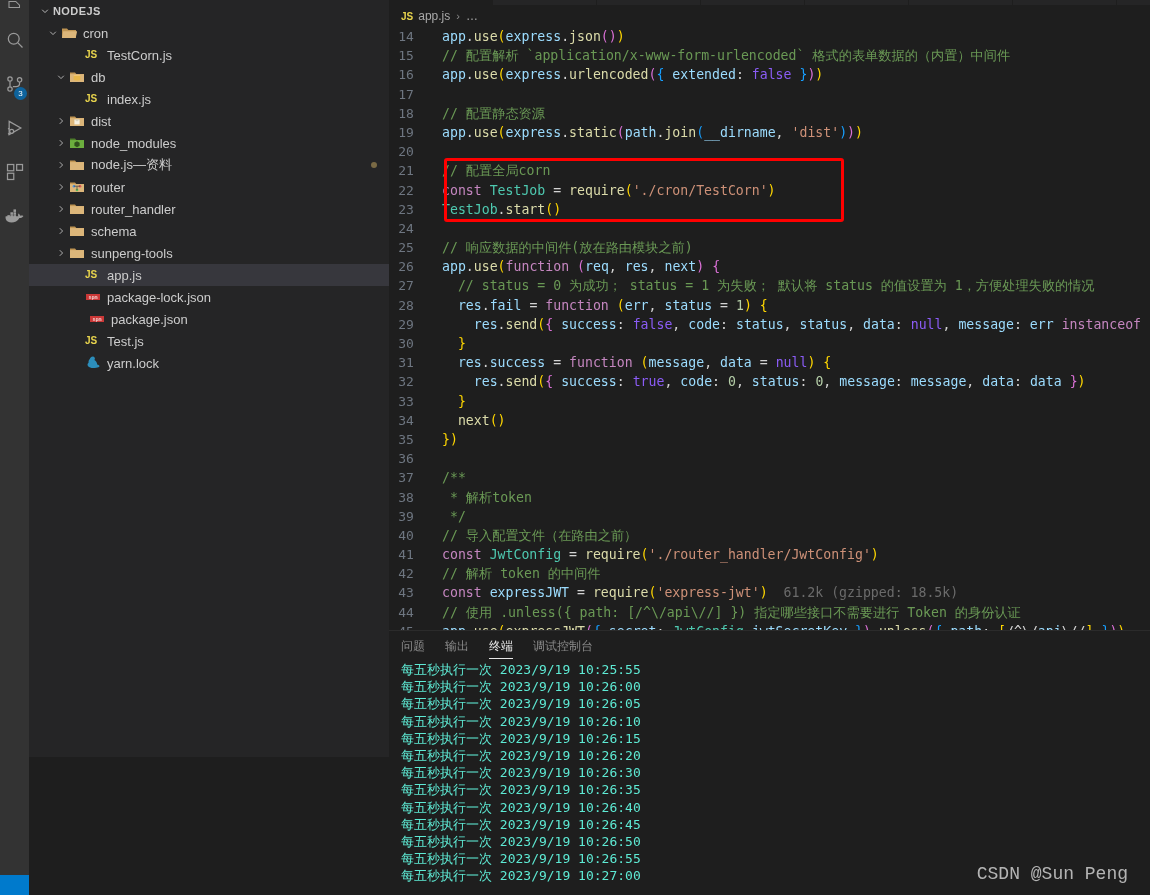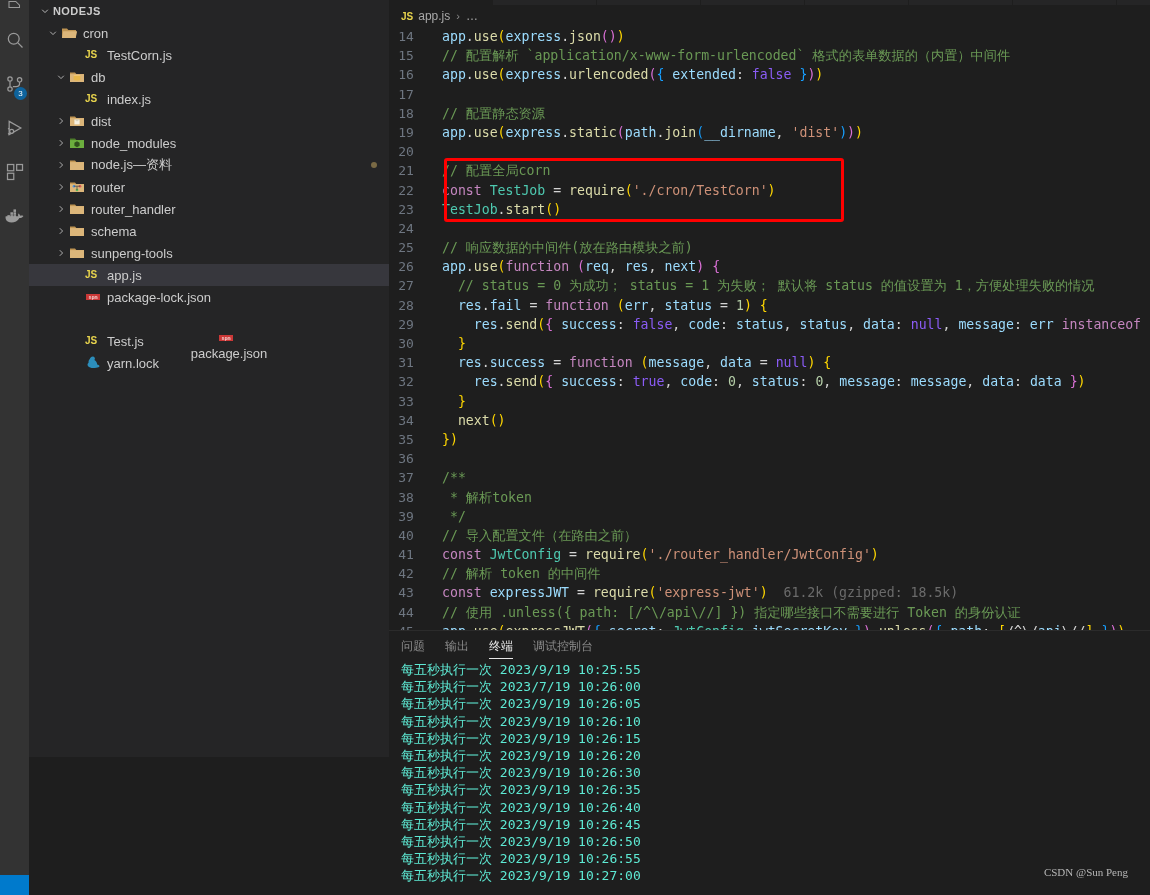--- a/index.html
+++ b/index.html
@@ -130,23 +130,23 @@
     height: 1px; background: #e7e7e7;
   }
   .terminal {
     flex: 1 1 auto; overflow: hidden; padding-left: 12px;
     font-family: "DejaVu Sans Mono", "Liberation Mono", monospace;
     font-size: 13px; line-height: 17.2px; color: #5eead4;
   }
   .term-line { white-space: pre; height: 17.2px; }
 
   .watermark {
-    position: absolute; right: 22px; bottom: 17px;
-    color: #cfcfcf; font-size: 11px; opacity: .85;
-    font-family: Liberation Serif, serif;
+    position: absolute; right: 22px; bottom: 11px;
+    color: #cfcfcf; font-size: 18px; opacity: .85;
+    font-family: Liberation Mono, monospace;
   }
 
   .statusbar {
     position: absolute; left: 0; bottom: 0; width: 29px; height: 20px;
     background: #007acc;
   }
 </style>
 </head>
 <body>
 
@@ -372,21 +372,21 @@
         <div class="tree-row" style="padding-left: 40px;">
           <span class="twisty"></span>
           <span style="display:inline-flex;width:16px;height:16px;align-items:center;justify-content:center;">
             <svg class="ficon" viewBox="0 0 16 16">
               <rect x="1" y="5" width="14" height="6" fill="#cb3837"></rect>
               <text x="8" y="9.8" font-size="5" fill="#fff" text-anchor="middle" font-family="monospace">npm</text>
             </svg>
           </span>
           <span class="label">package-lock.json</span>
         </div>
-        <div class="tree-row" style="padding-left: 44px; flex-direction: column;">
+        <div class="tree-row" style="padding-left: 44px;">
           <span class="twisty"></span>
           <span style="display:inline-flex;width:16px;height:16px;align-items:center;justify-content:center;">
             <svg class="ficon" viewBox="0 0 16 16">
               <rect x="1" y="5" width="14" height="6" fill="#cb3837"></rect>
               <text x="8" y="9.8" font-size="5" fill="#fff" text-anchor="middle" font-family="monospace">npm</text>
             </svg>
           </span>
           <span class="label">package.json</span>
         </div>
         <div class="tree-row" style="padding-left: 40px;">
@@ -434,21 +434,21 @@
 
     <div class="panel">
       <div class="panel-tabs" id="paneltabs">
           <div class="panel-tab">问题</div>
           <div class="panel-tab">输出</div>
           <div class="panel-tab active">终端</div>
           <div class="panel-tab">调试控制台</div>
         </div>
       <div class="terminal" id="terminal">
           <div class="term-line">每五秒执行一次 2023/9/19 10:25:55</div>
-          <div class="term-line">每五秒执行一次 2023/7/19 10:26:00</div>
+          <div class="term-line">每五秒执行一次 2023/9/19 10:26:00</div>
           <div class="term-line">每五秒执行一次 2023/9/19 10:26:05</div>
           <div class="term-line">每五秒执行一次 2023/9/19 10:26:10</div>
           <div class="term-line">每五秒执行一次 2023/9/19 10:26:15</div>
           <div class="term-line">每五秒执行一次 2023/9/19 10:26:20</div>
           <div class="term-line">每五秒执行一次 2023/9/19 10:26:30</div>
           <div class="term-line">每五秒执行一次 2023/9/19 10:26:35</div>
           <div class="term-line">每五秒执行一次 2023/9/19 10:26:40</div>
           <div class="term-line">每五秒执行一次 2023/9/19 10:26:45</div>
           <div class="term-line">每五秒执行一次 2023/9/19 10:26:50</div>
           <div class="term-line">每五秒执行一次 2023/9/19 10:26:55</div>

